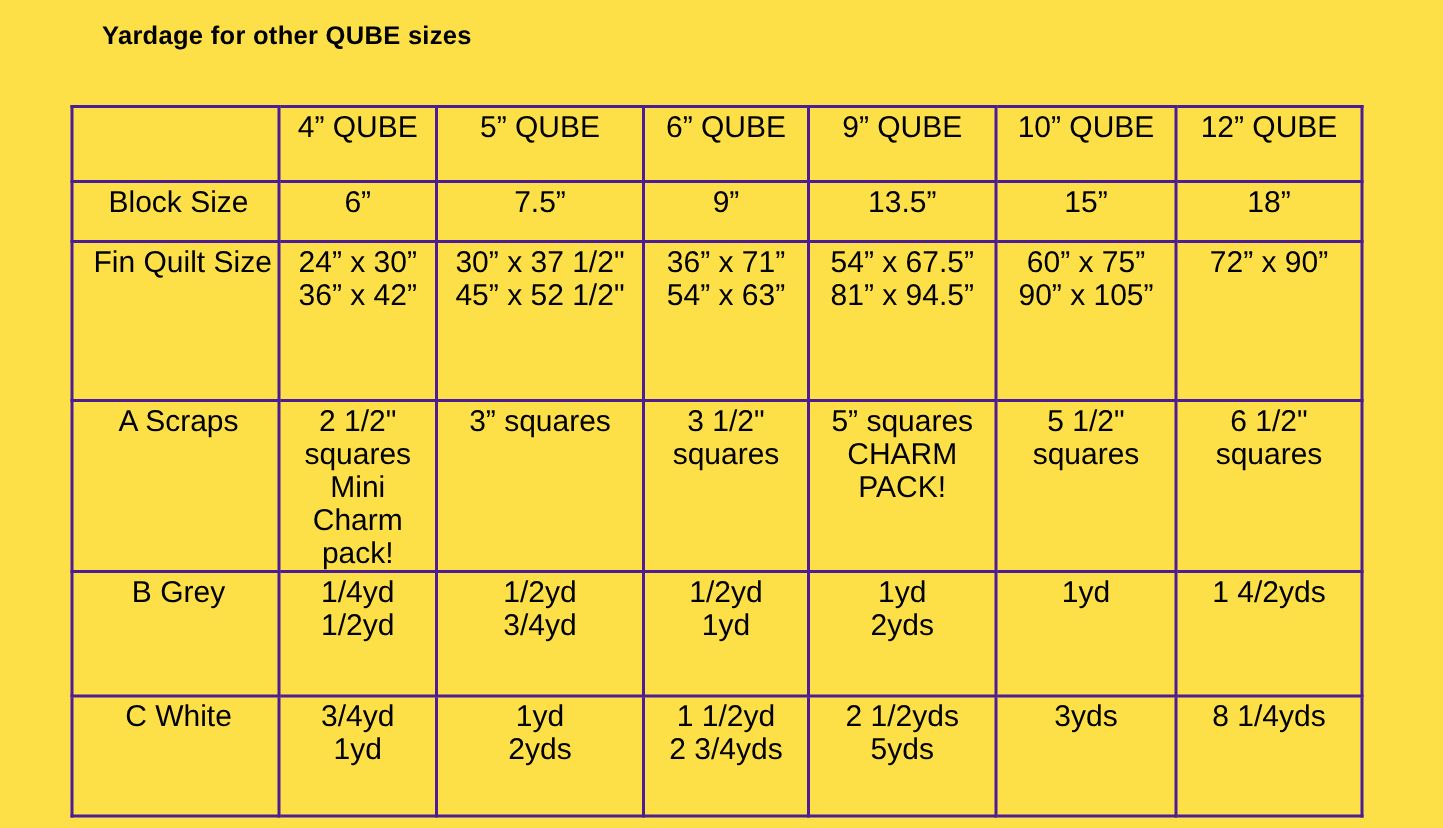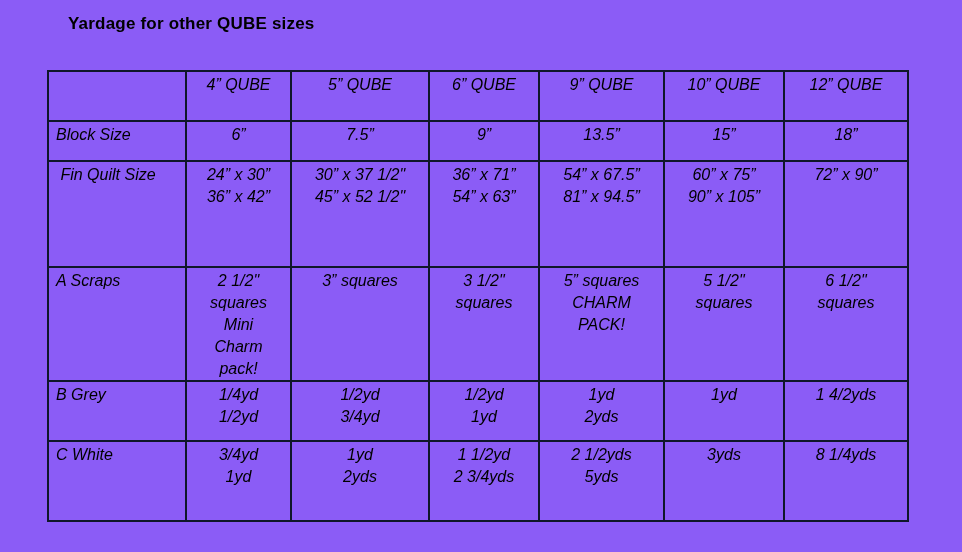--- a/index.html
+++ b/index.html
@@ -4,21 +4,21 @@
 <style>
   html, body {
     margin: 0;
     padding: 0;
     background: #ffffff;
   }
   .page {
     position: relative;
     width: 962px;
     height: 552px;
-    background: #8b5cf6;
+    background: #fde047;
     color: #000000;
     font-family: "Liberation Sans", sans-serif;
     overflow: hidden;
   }
   .title {
     position: absolute;
     left: 68px;
     top: 14px;
     margin: 0;
     font-size: 17px;
@@ -29,40 +29,39 @@
   table.yardage {
     position: absolute;
     left: 47px;
     top: 70px;
     width: 860px;
     border-collapse: collapse;
     table-layout: fixed;
   }
   table.yardage th,
   table.yardage td {
-    border: 2px solid #0f172a;
+    border: 2px solid #4c1d95;
     vertical-align: top;
     padding: 2px 3px 0 3px;
-    font-size: 16px;
+    font-size: 20px;
     line-height: 22px;
     font-weight: normal;
     text-align: center;
     white-space: pre-line;
     overflow: hidden;
-    font-style: italic;
   }
   table.yardage th.row-label {
-    text-align: left;
+    text-align: center;
     padding-left: 7px;
   }
   tr.r-header { height: 50px; }
   tr.r-block  { height: 40px; }
   tr.r-fin    { height: 106px; }
   tr.r-scraps { height: 111px; margin-top: 20px; }
-  tr.r-grey   { height: 60px; }
+  tr.r-grey   { height: 83px; }
   tr.r-white  { height: 80px; }
 </style>
 </head>
 <body>
 
 <div class="page">
 
   <h1 class="title">Yardage for other QUBE sizes</h1>
 
   <table class="yardage">

